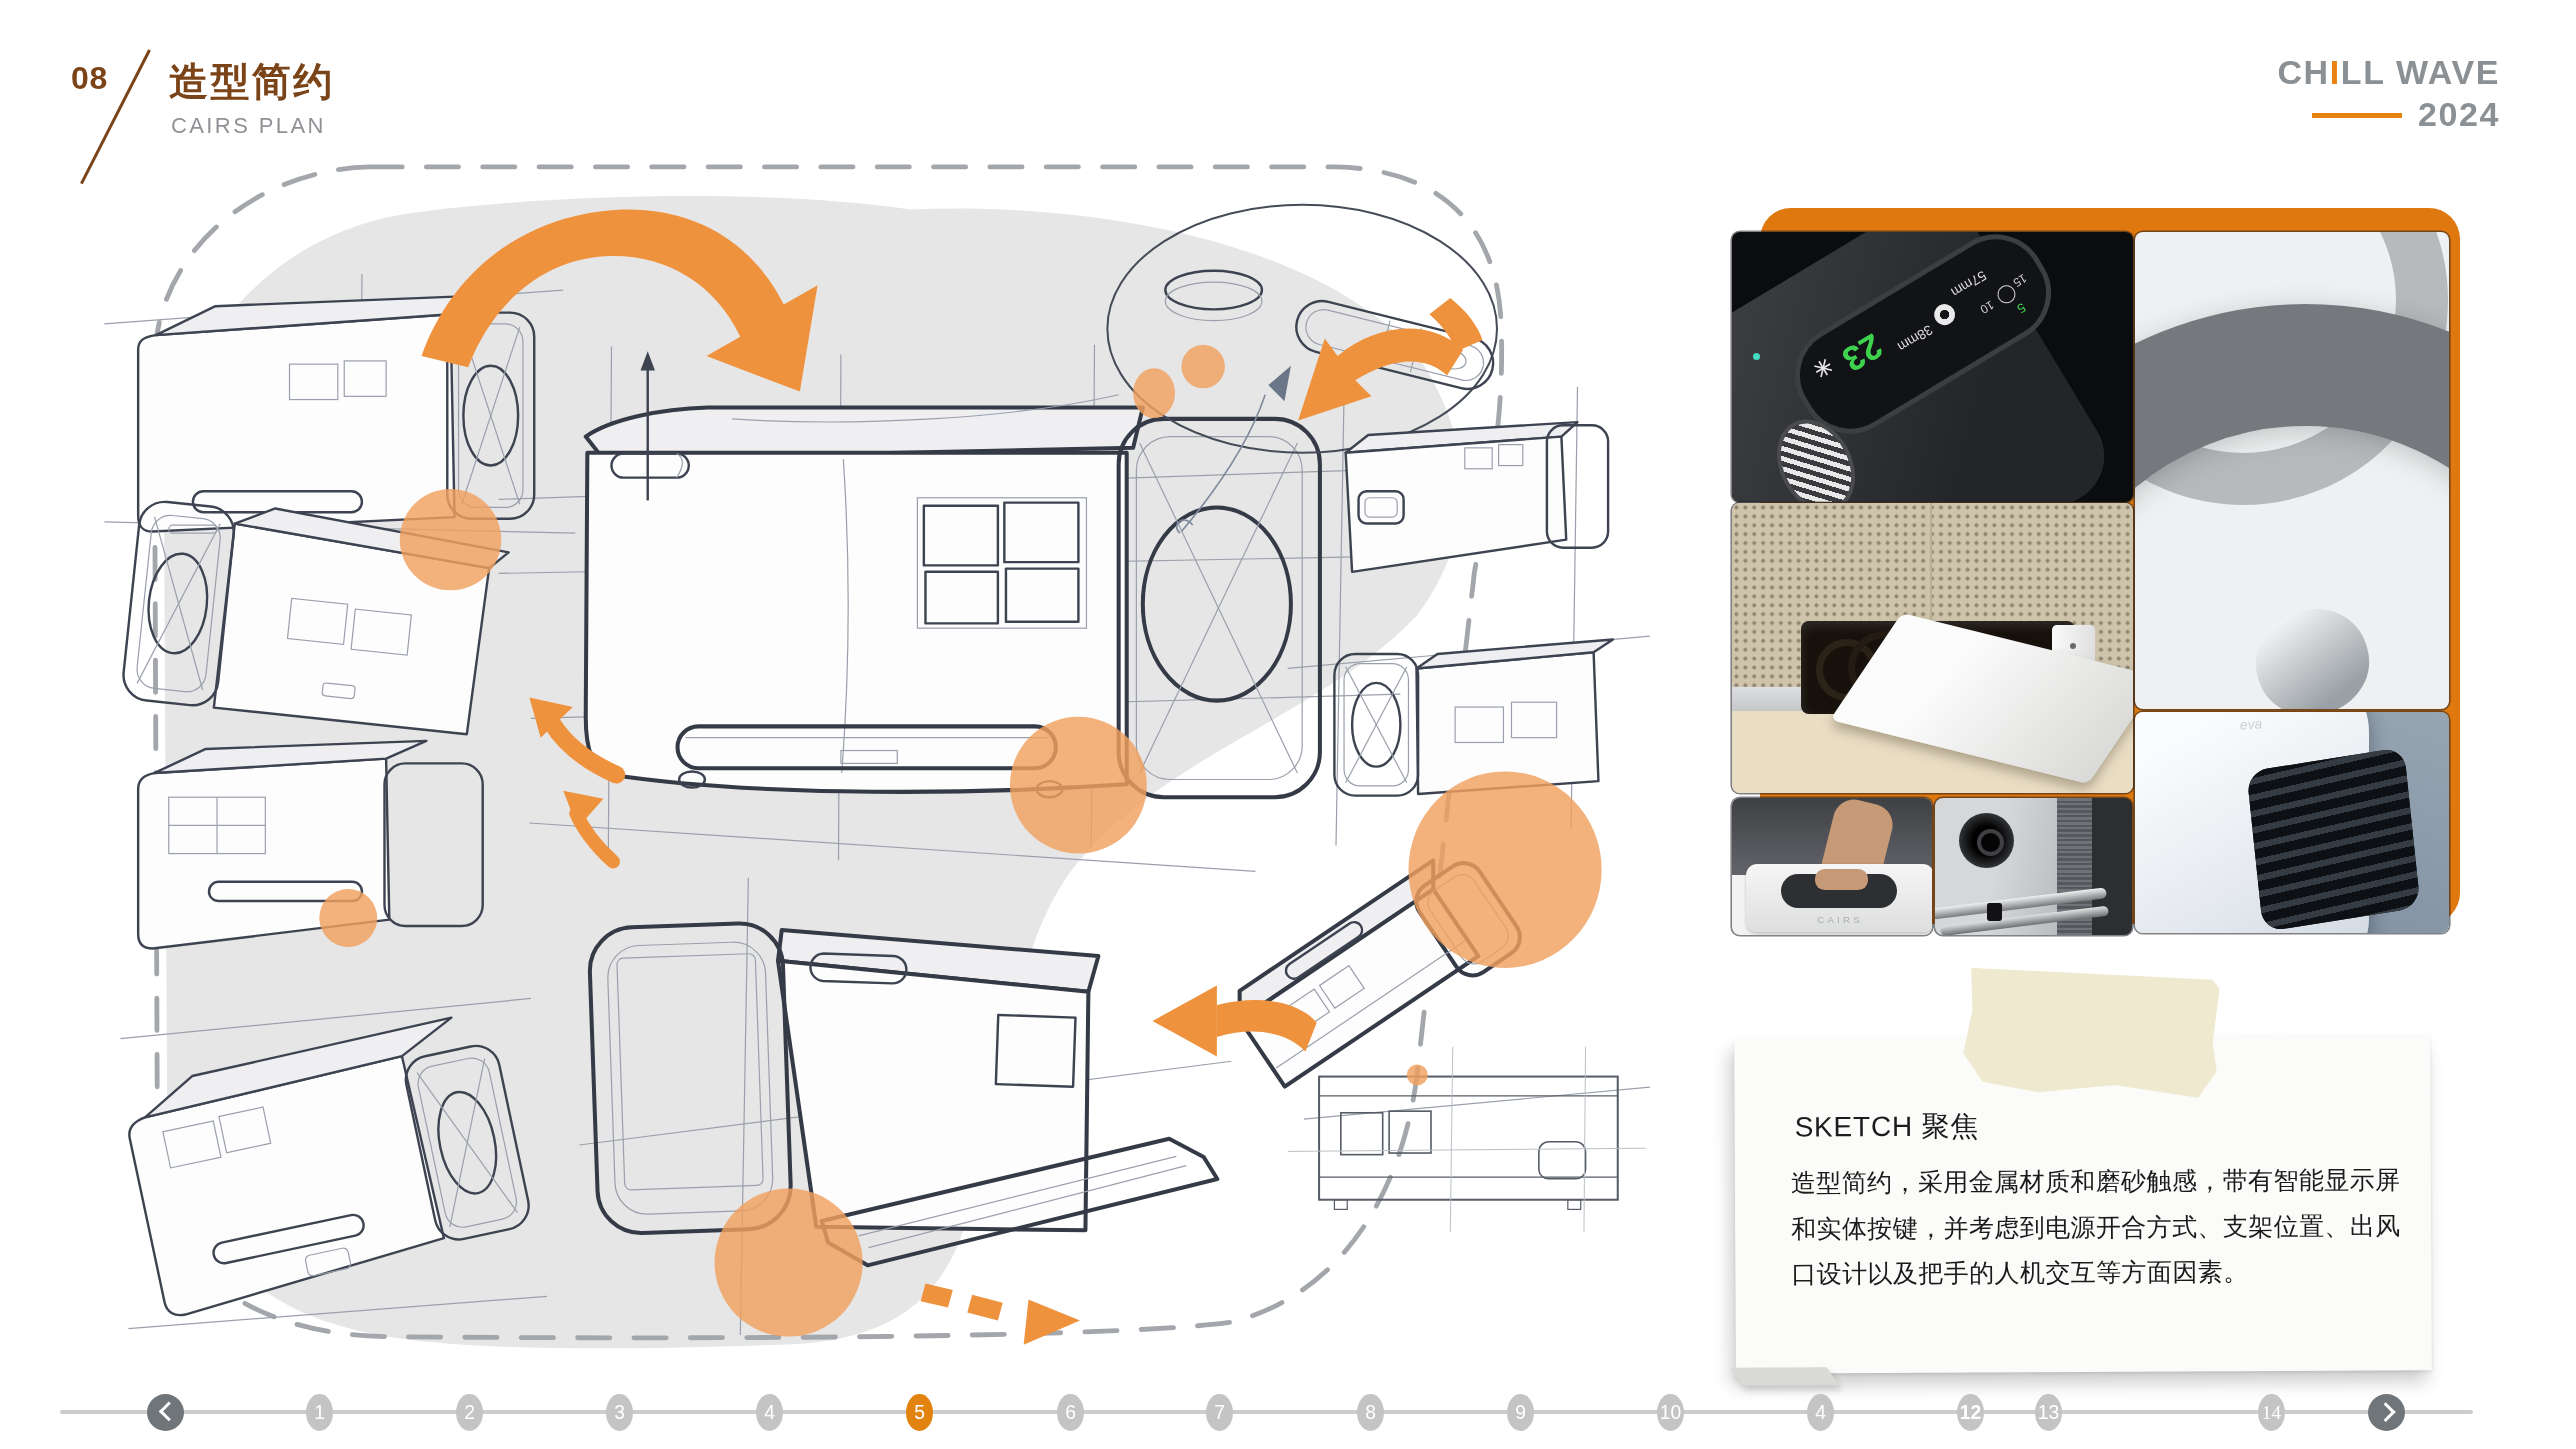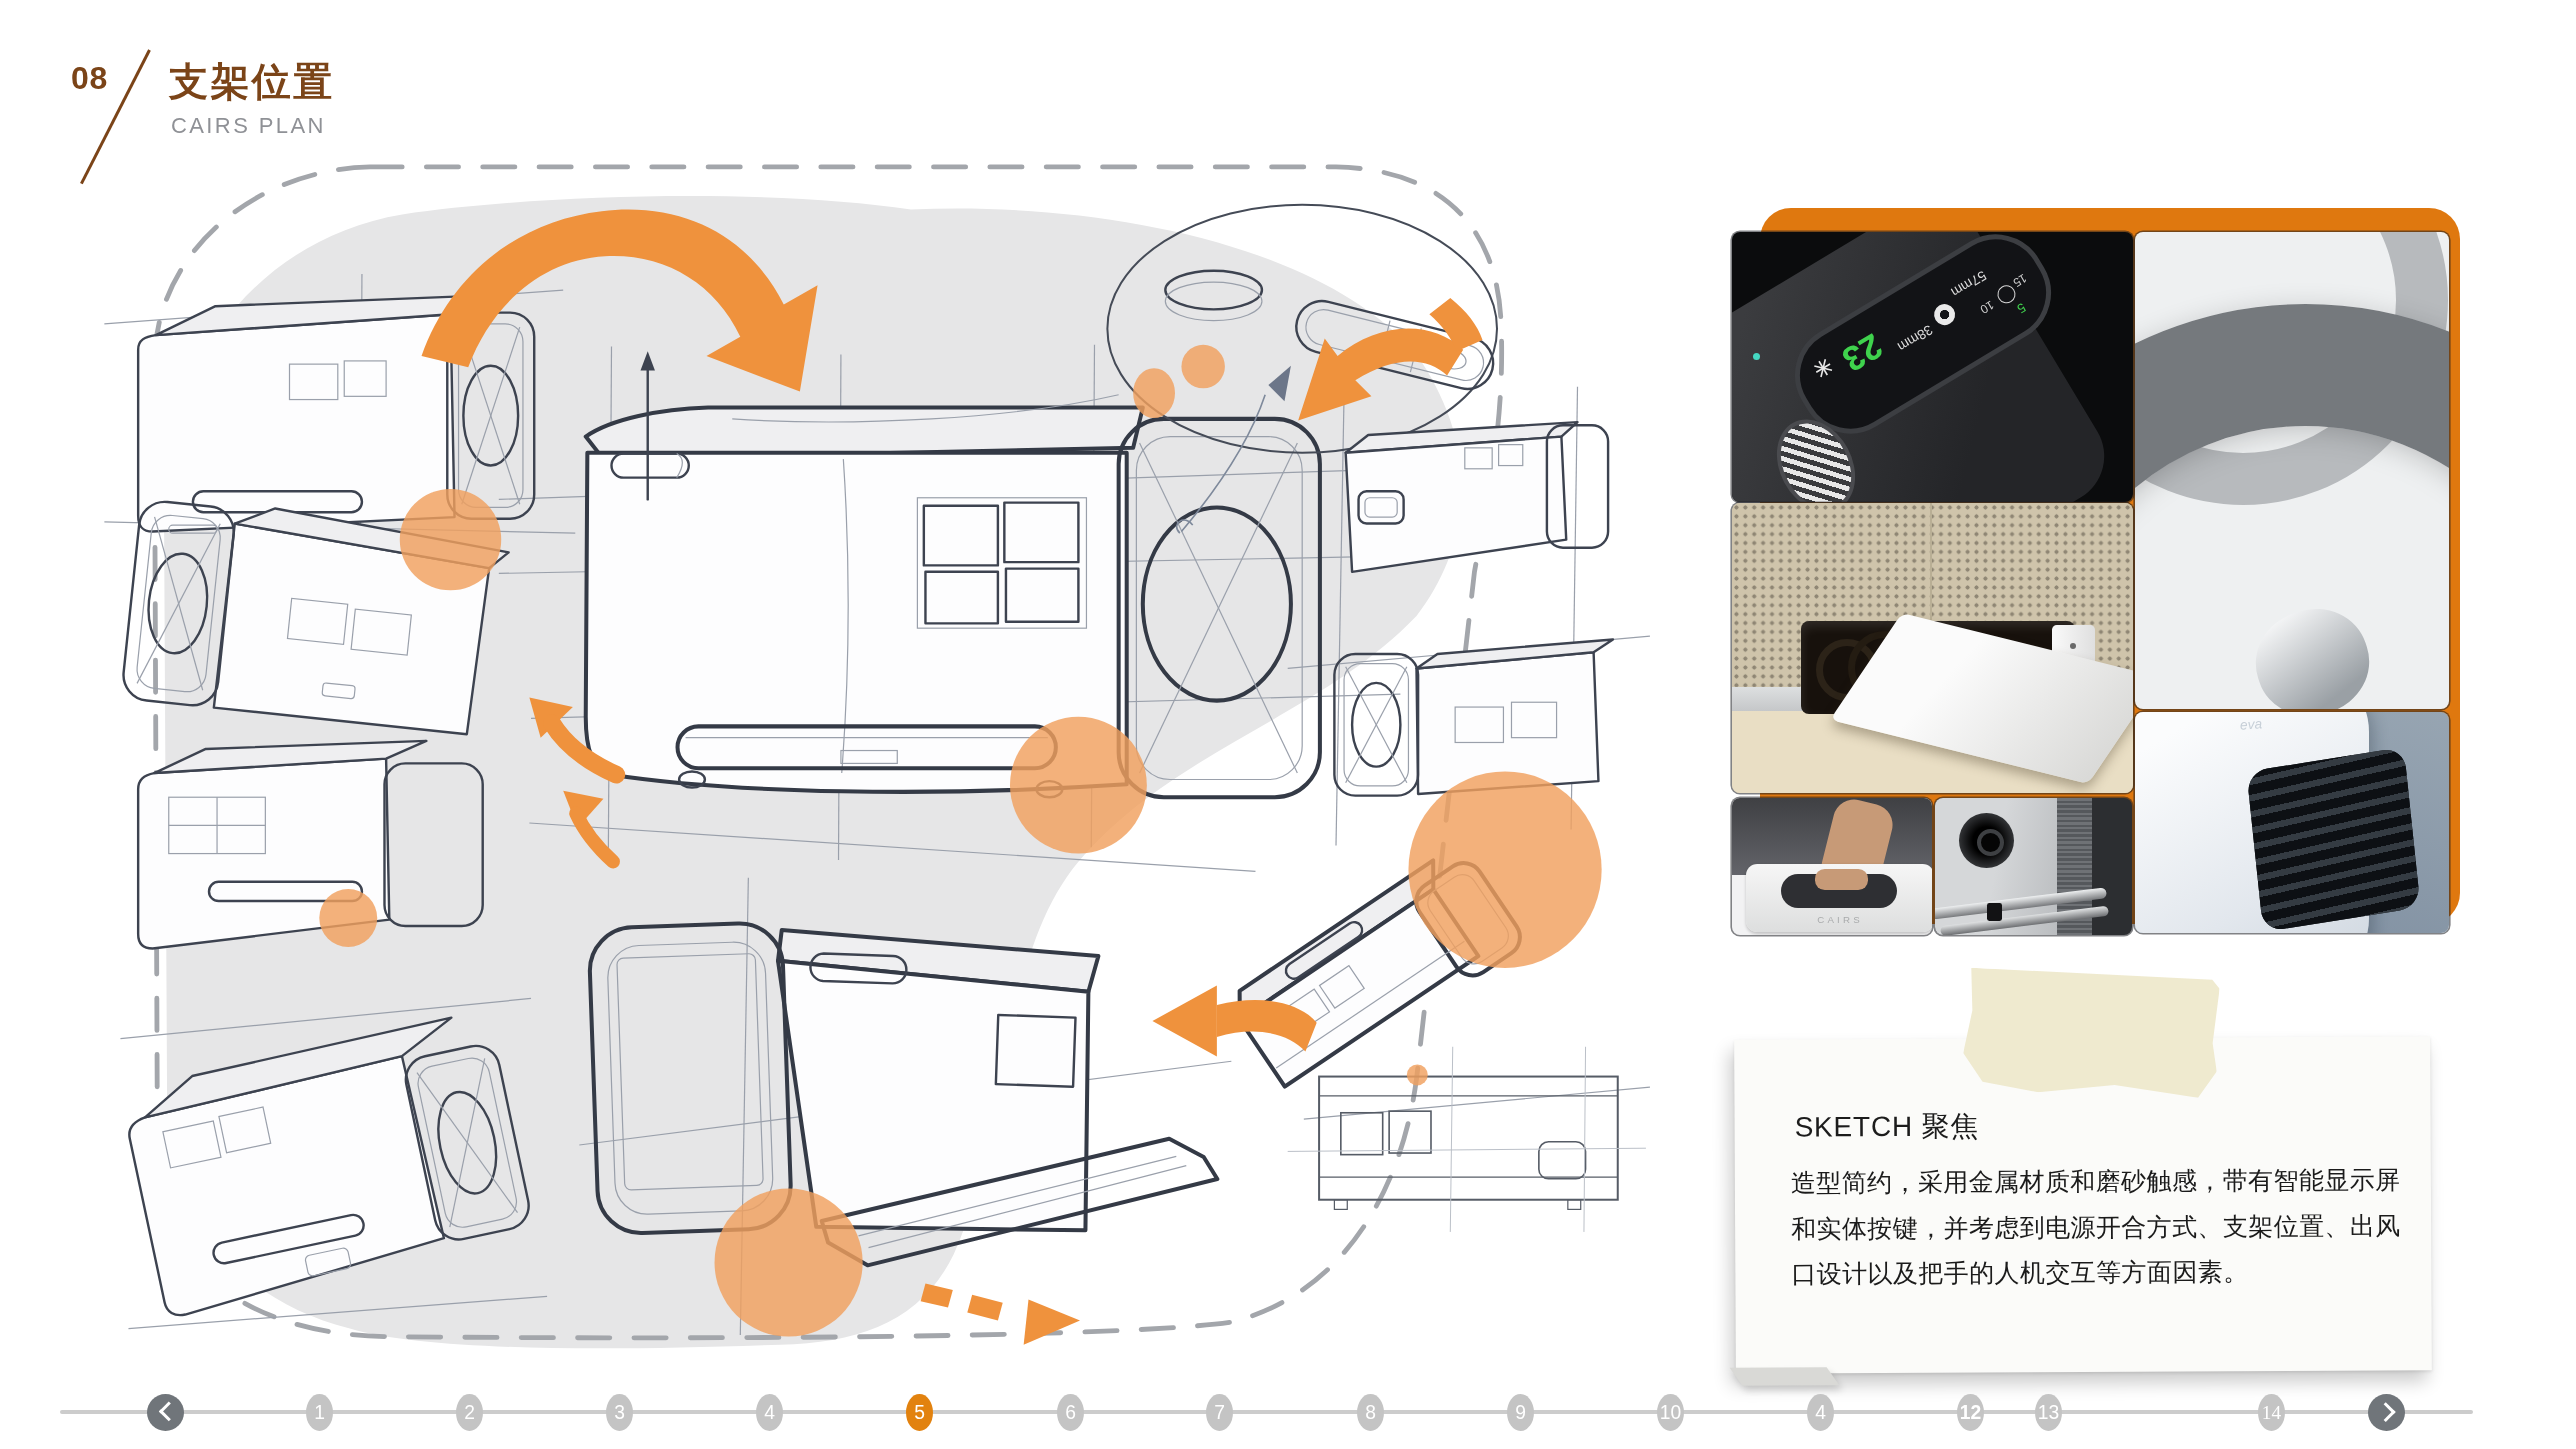--- a/index.html
+++ b/index.html
@@ -56,25 +56,30 @@
   .pnum.active{background:#E2820F;}
 </style>
 </head>
 <body>
 
 <div id="stage">
 
   <div class="hdr" style="left:71px;top:47px;">
     <div class="num">08</div>
     <div class="slash"></div>
-    <div class="cn">支架位置</div>
+    <div class="cn">造型简约</div>
     <div class="en">CAIRS PLAN</div>
   </div>
 
 
+  <div class="brand">
+    <div class="l1"><span>CH</span><span class="oi">I</span><span>LL WAVE</span></div>
+    <div class="l2">2024</div>
+    <div class="dash"></div>
+  </div>
 
   <svg id="sketchsvg" width="1610" height="1216" viewBox="0 0 2000 1510">
     <defs>
       <pattern id="ph" width="9" height="9" patternUnits="userSpaceOnUse" patternTransform="rotate(45)">
         <line x1="1" y1="0" x2="1" y2="9" stroke="#555b66" stroke-width="1.6"></line>
       </pattern>
       <pattern id="pl" width="12" height="25" patternUnits="userSpaceOnUse">
         <rect width="12" height="25" fill="#ffffff"></rect>
         <rect y="6" width="12" height="13" rx="5" fill="#4a505b"></rect>
       </pattern>

